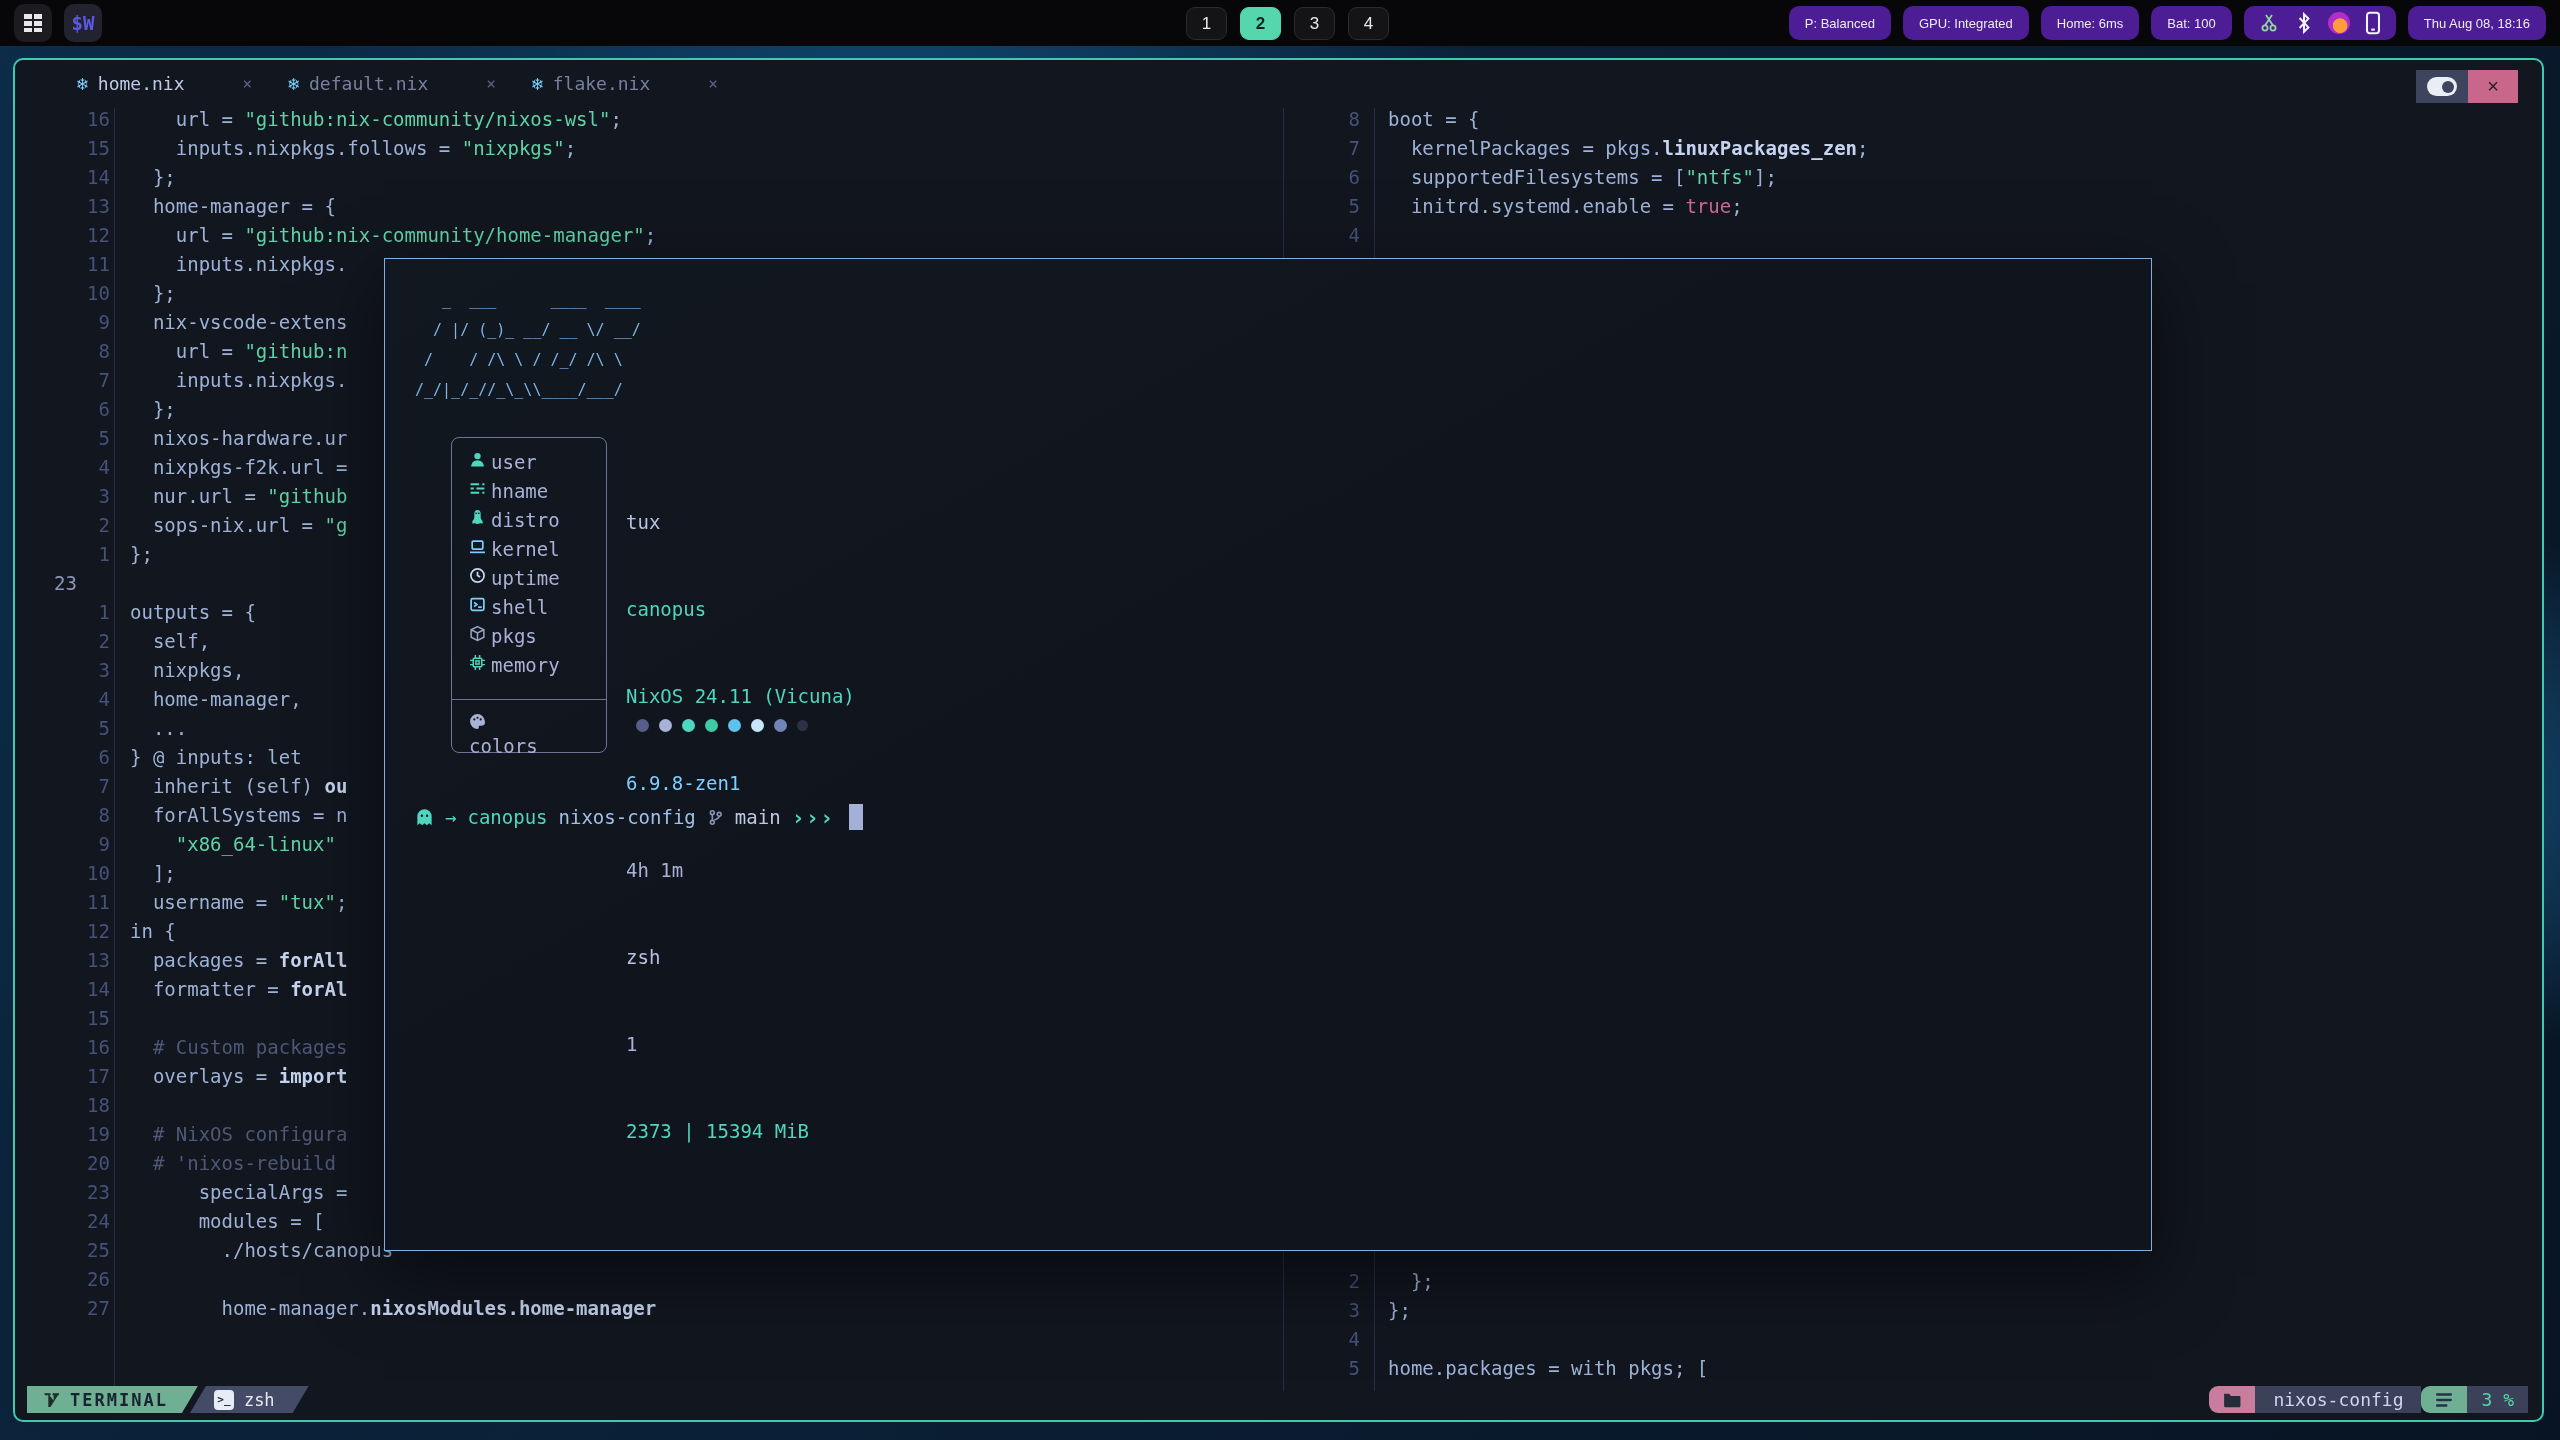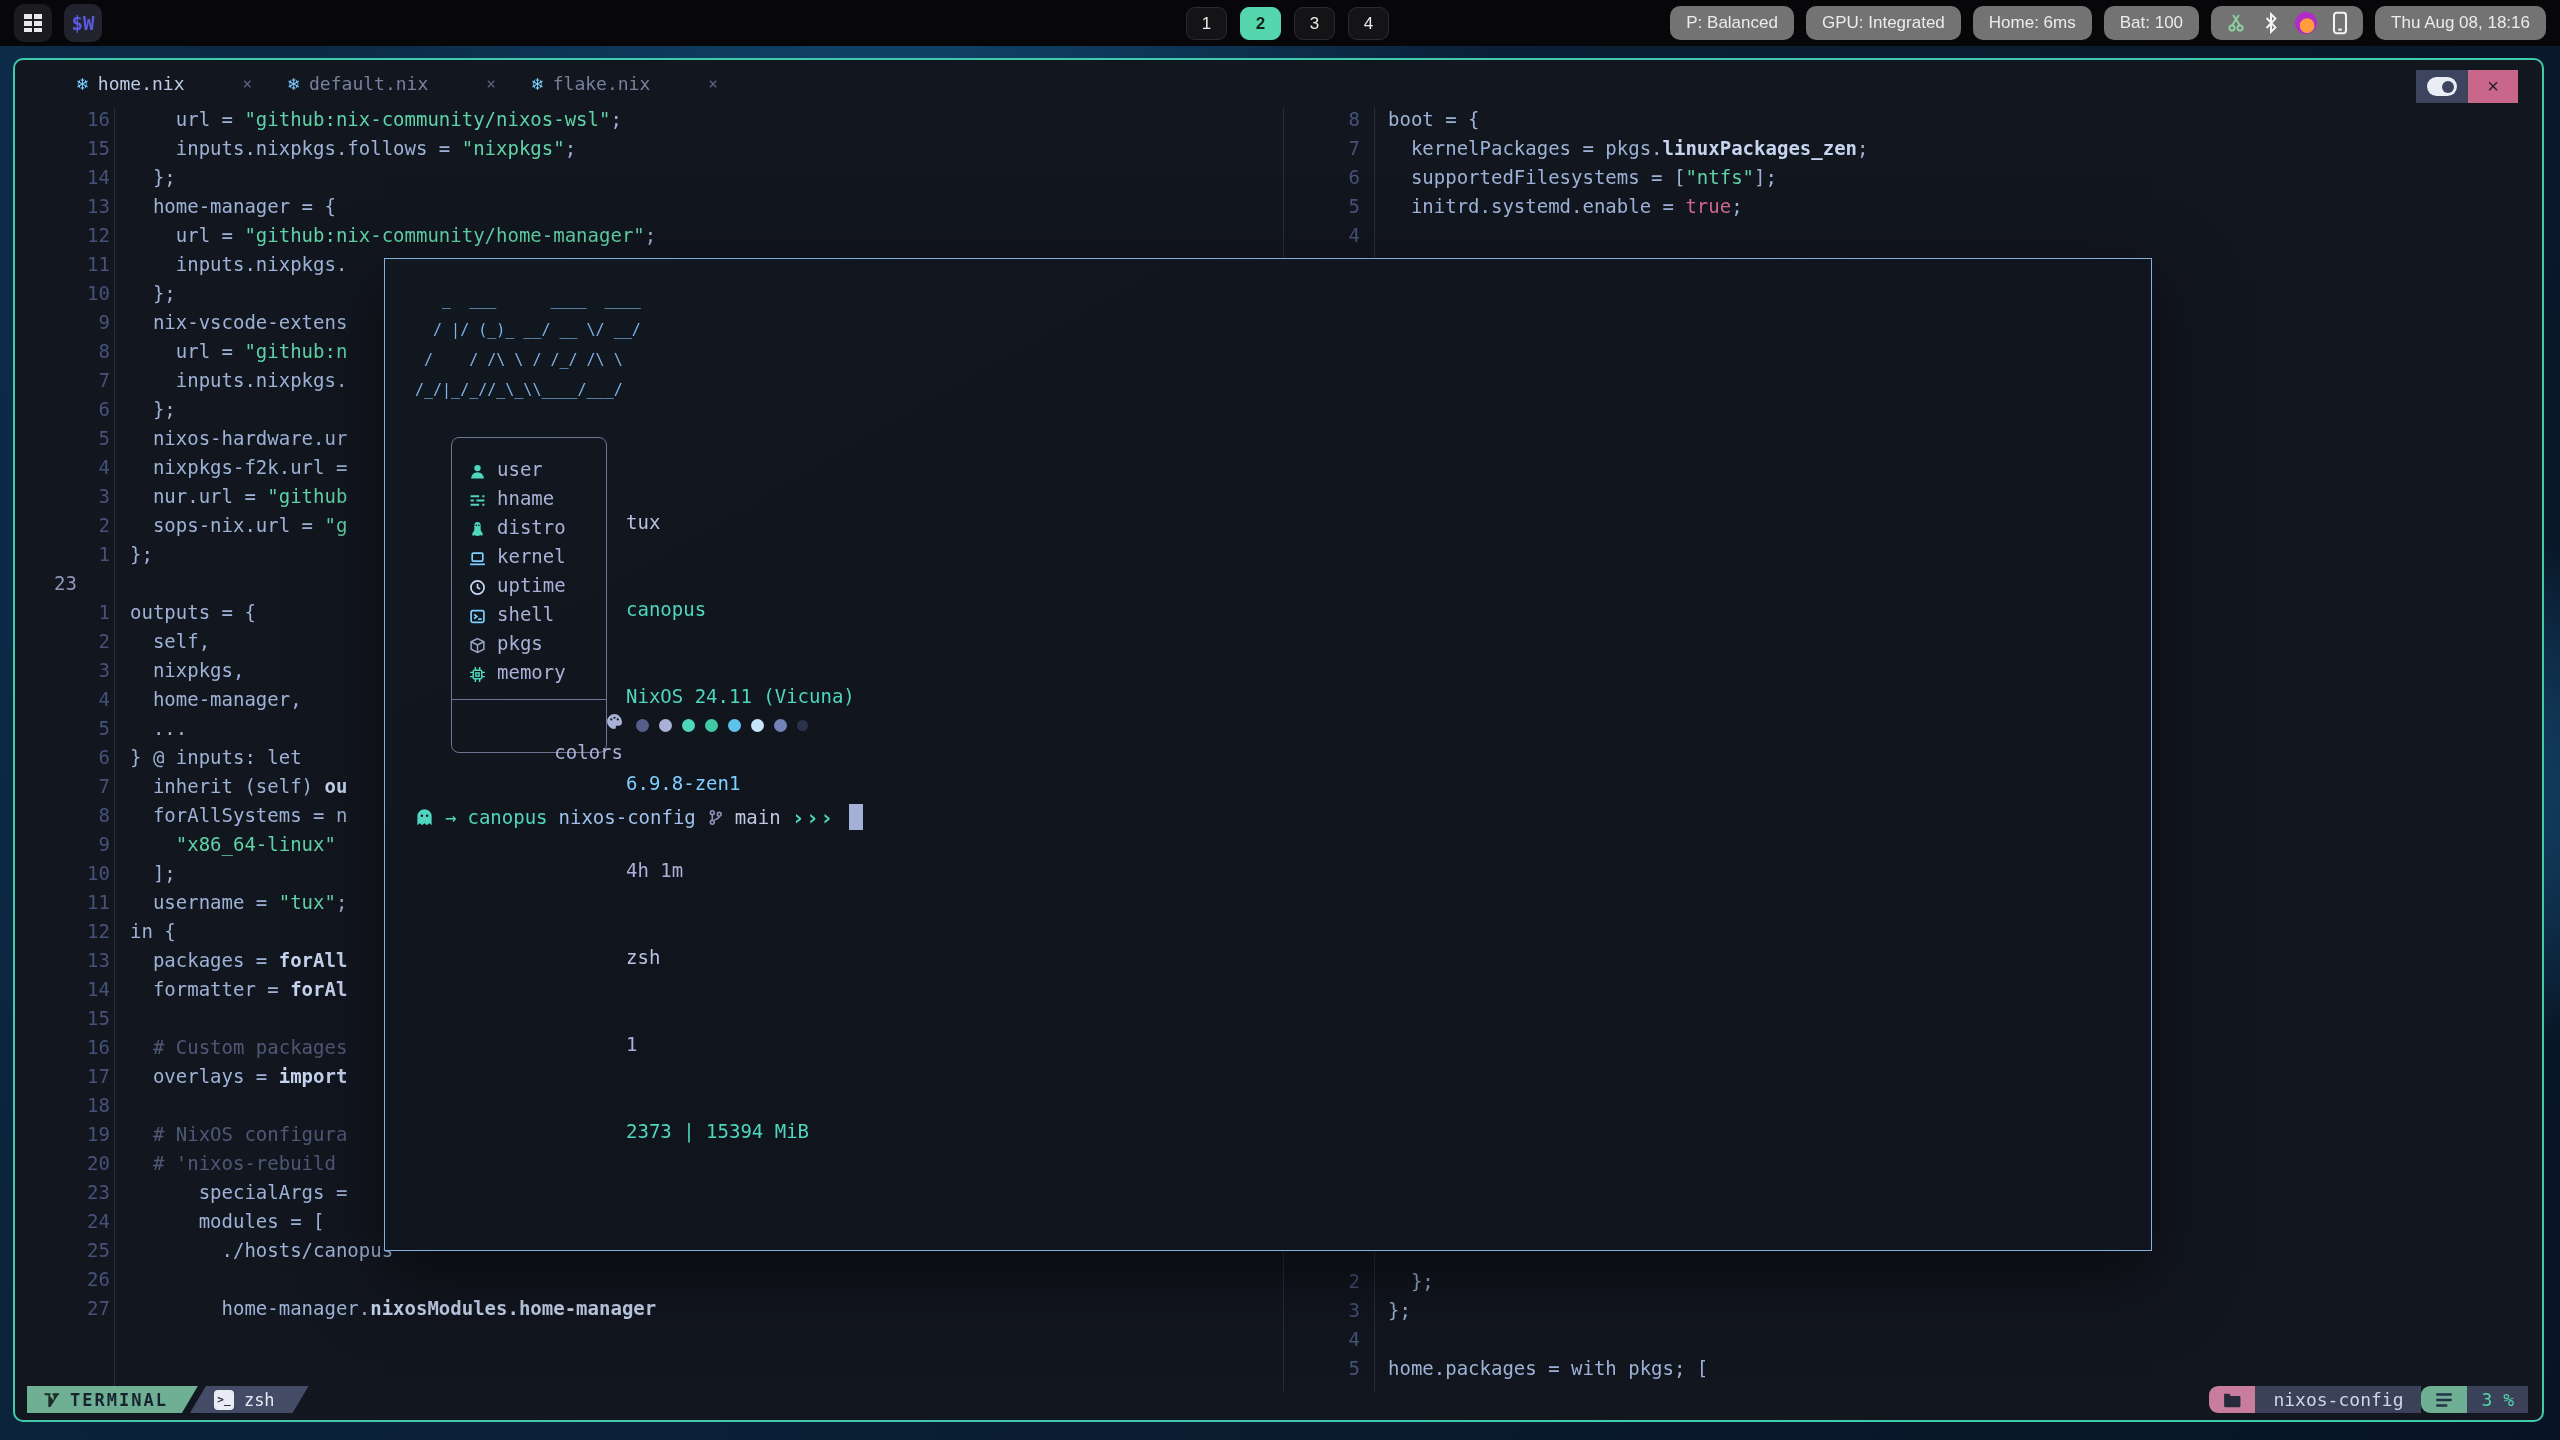--- a/index.html
+++ b/index.html
@@ -15,21 +15,21 @@
   
   .topbar{position:absolute;left:0;top:0;width:2560px;height:46px;background:#070709;display:flex;align-items:center;}
   .tb-left{position:absolute;left:14px;top:4px;display:flex;gap:12px;align-items:center;}
   .tb-btn{width:38px;height:38px;border-radius:10px;background:#1c1c20;display:flex;align-items:center;justify-content:center;}
   .tb-w{font-family:"DejaVu Sans Mono",monospace;font-weight:bold;font-size:19px;color:#5a5ae0;background:#232330;}
   .tb-center{position:absolute;left:1186px;top:7px;display:flex;gap:13px;}
   .ws-pill{width:39px;height:31px;border-radius:9px;background:#141417;border:1px solid #2b2b30;color:#e9e9e9;
     display:flex;align-items:center;justify-content:center;font-size:17px;}
   .ws-pill.active{background:#56d6ac;border-color:#56d6ac;color:#11241d;font-weight:bold;}
   .tb-right{position:absolute;right:14px;top:6px;display:flex;gap:12px;align-items:center;height:34px;}
-  .tb-pill{height:34px;border-radius:10px;background:#737373;color:#ececec;font-size:17px;
+  .tb-pill{height:34px;border-radius:10px;background:#4c1d95;color:#ececec;font-size:13px;
     display:flex;align-items:center;padding:0 16px;white-space:nowrap;}
   .tray{gap:14px;padding:0 14px;}
   .tray svg,.tray .tray-ic{display:block;}
   .flame{width:22px;height:22px;border-radius:50%;background:radial-gradient(circle at 55% 62%, #ff9d3c 0 38%, #b22cc9 42% 75%, #7a1fa8 100%);}
   
   .window{position:absolute;left:13px;top:58px;width:2531px;height:1364px;background:#12161f;
     border:2px solid #3fc9ad;border-radius:10px;box-sizing:border-box;overflow:hidden;}
   .tabbar{position:absolute;left:0;top:0;width:100%;height:46px;display:flex;align-items:center;gap:36px;padding-left:62px;}
   .tab{display:flex;align-items:center;gap:10px;font-family:"DejaVu Sans Mono",monospace;font-size:18px;color:#76819e;}
   .tab .snow{color:#7dcfff;font-size:18px;}
@@ -69,21 +69,21 @@
   .seg-scroll{background:#3a4159;color:#56d6ac;font-size:18px;display:flex;align-items:center;padding:0 14px;}
   
   .terminal{position:absolute;left:384px;top:258px;width:1768px;height:993px;background:#10141d;
     border:1.5px solid #84aedd;box-sizing:border-box;box-shadow:0 24px 70px rgba(0,0,0,.55);
     font-family:"DejaVu Sans Mono",monospace;}
   .terminal::before{content:"";position:absolute;inset:0;
     background:linear-gradient(150deg, rgba(30,60,60,.10), rgba(0,0,0,0) 45%);}
   .ascii{position:absolute;left:30px;top:26px;margin:0;font-size:15px;line-height:30px;color:#7fb3e8;}
   .fetch-box{position:absolute;left:66px;top:178px;width:156px;height:316px;border:1px solid #6b7694;border-radius:8px;box-sizing:border-box;}
   .fetch-div{position:absolute;left:0;right:0;top:261px;height:1px;background:#6b7694;}
-  .frow{display:flex;align-items:flex-end;height:29px;padding-left:17px;gap:11px;}
+  .frow{display:flex;align-items:flex-start;height:29px;padding-left:17px;gap:5px;}
   .frows{padding-top:13px;}
   .frow .lbl{font-size:19px;color:#a9b1d6;}
   .frow svg{flex:0 0 17px;}
   .colors-row{position:absolute;left:0;top:275px;width:100%;flex-direction:column;}
   .fvals{position:absolute;left:241px;top:191px;font-size:19px;line-height:29px;white-space:pre;}
   .v-fg{color:#b6c2e0}.v-green{color:#4fd6be}.v-blue{color:#7dcfff}.v-lav{color:#a9b1d6}
   .dots{position:absolute;left:251px;top:456px;display:flex;gap:10px;align-items:center;height:20px;}
   .dot{width:13px;height:13px;border-radius:50%;}
   .dot:last-child{width:11px;height:11px;}
   .prompt{position:absolute;left:30px;top:543px;height:30px;display:flex;align-items:center;gap:11px;font-size:19px;}

